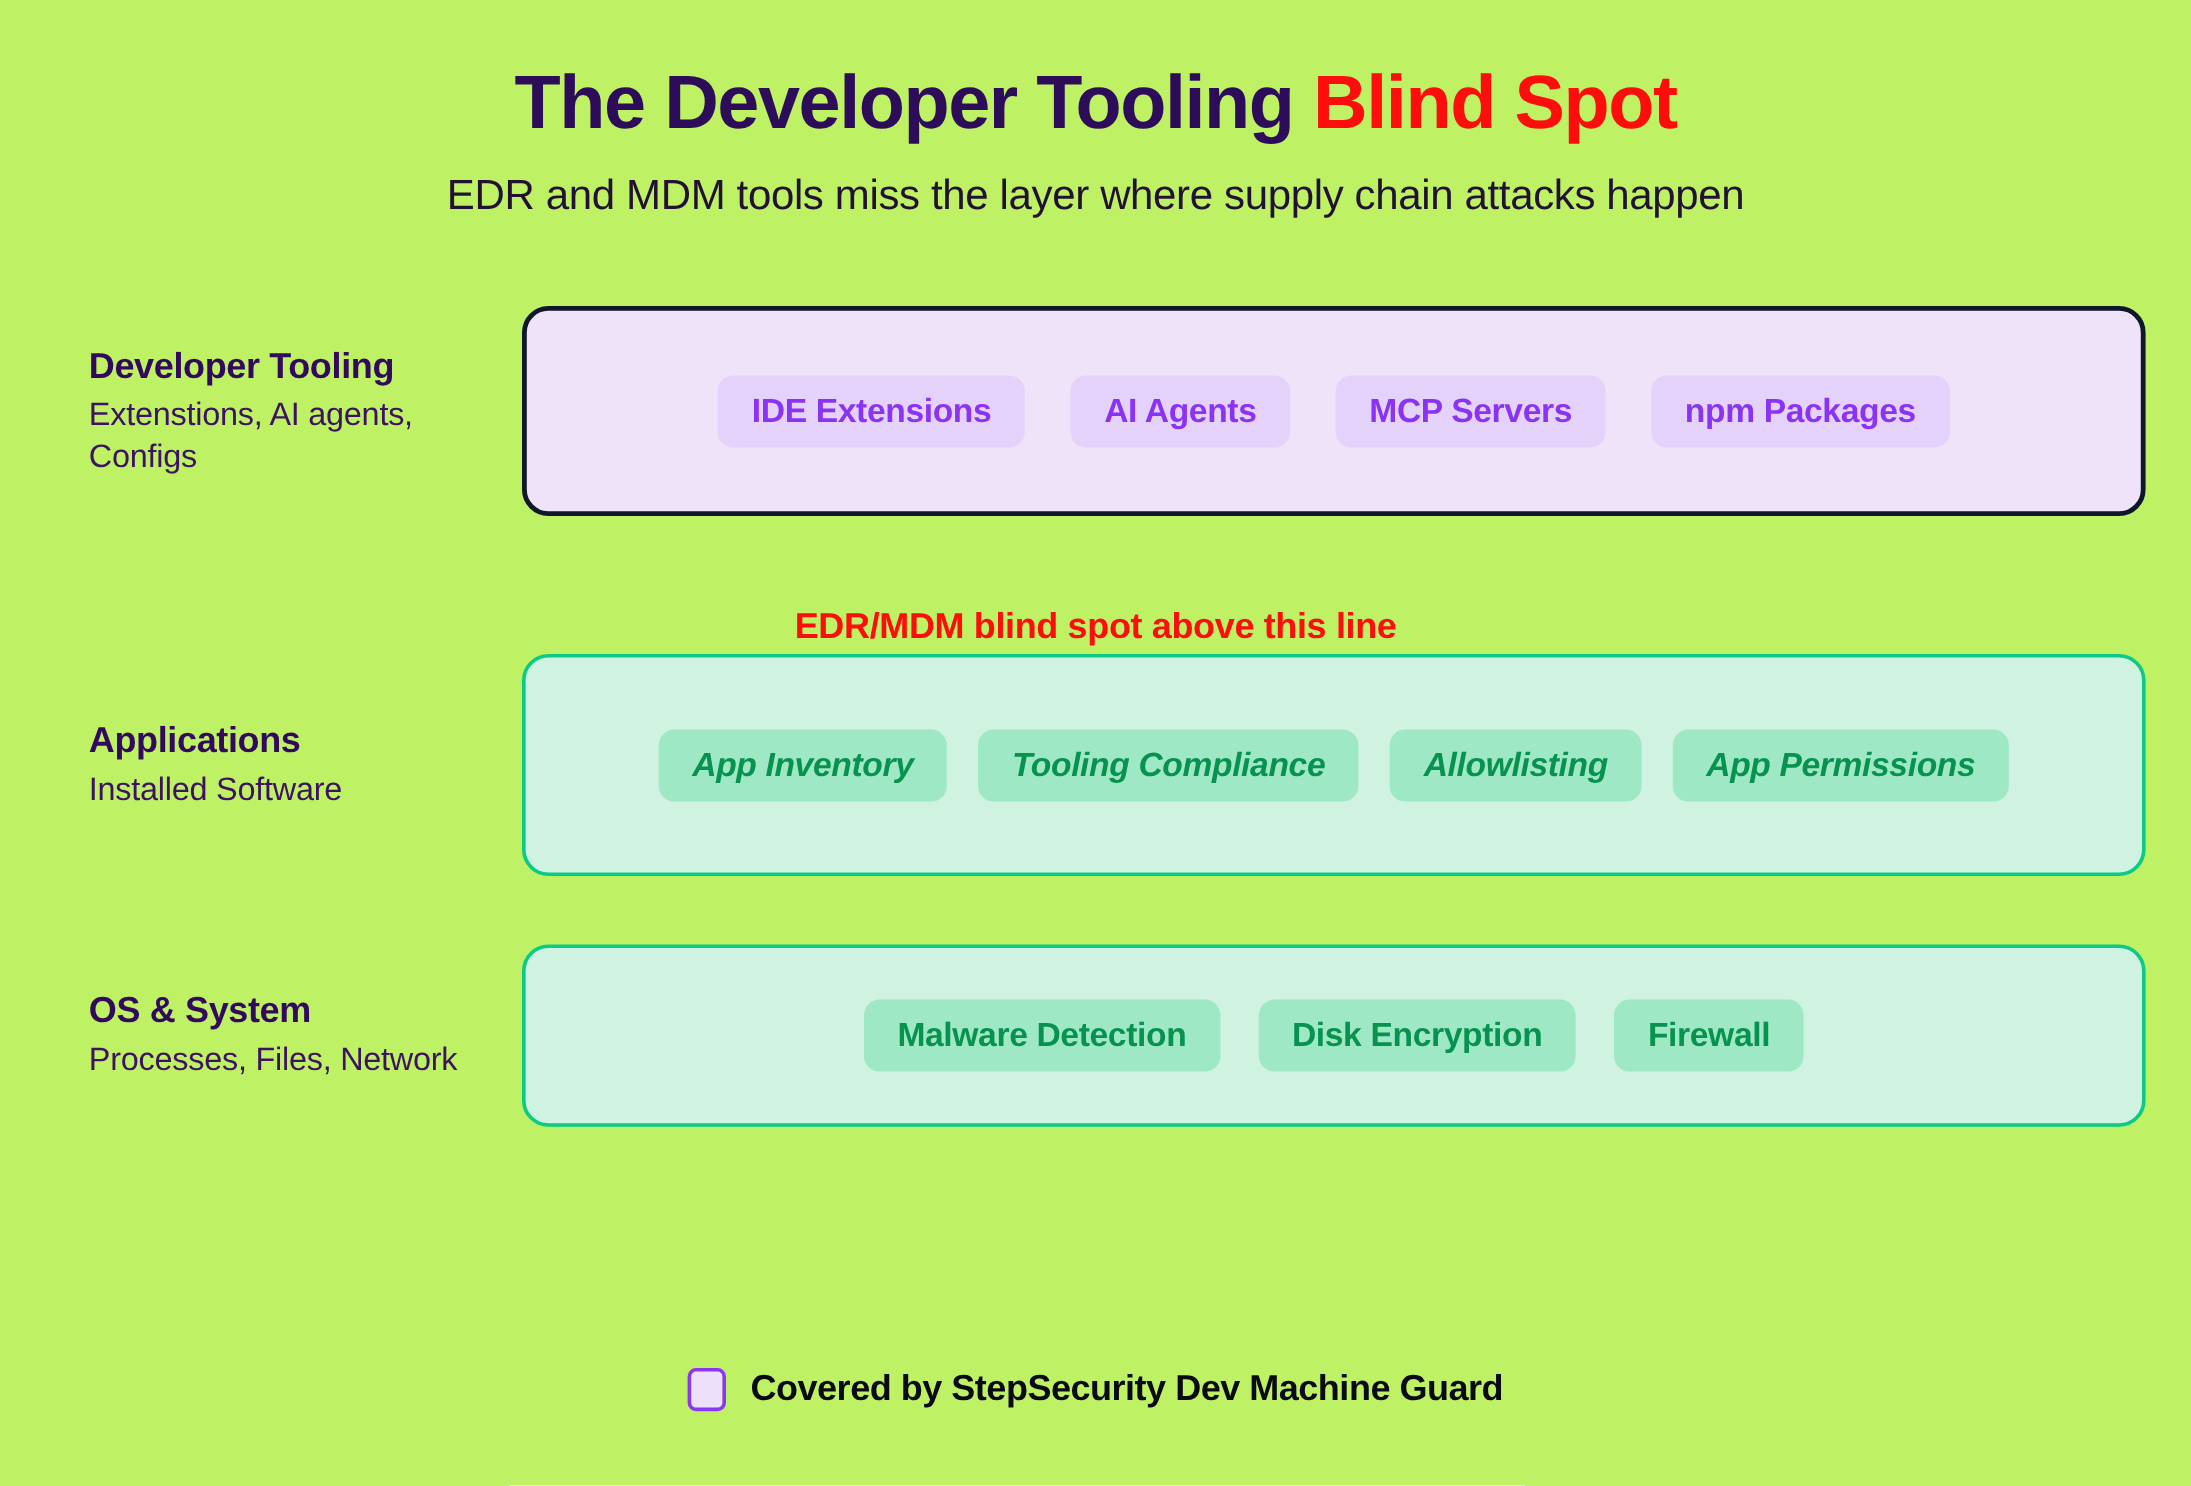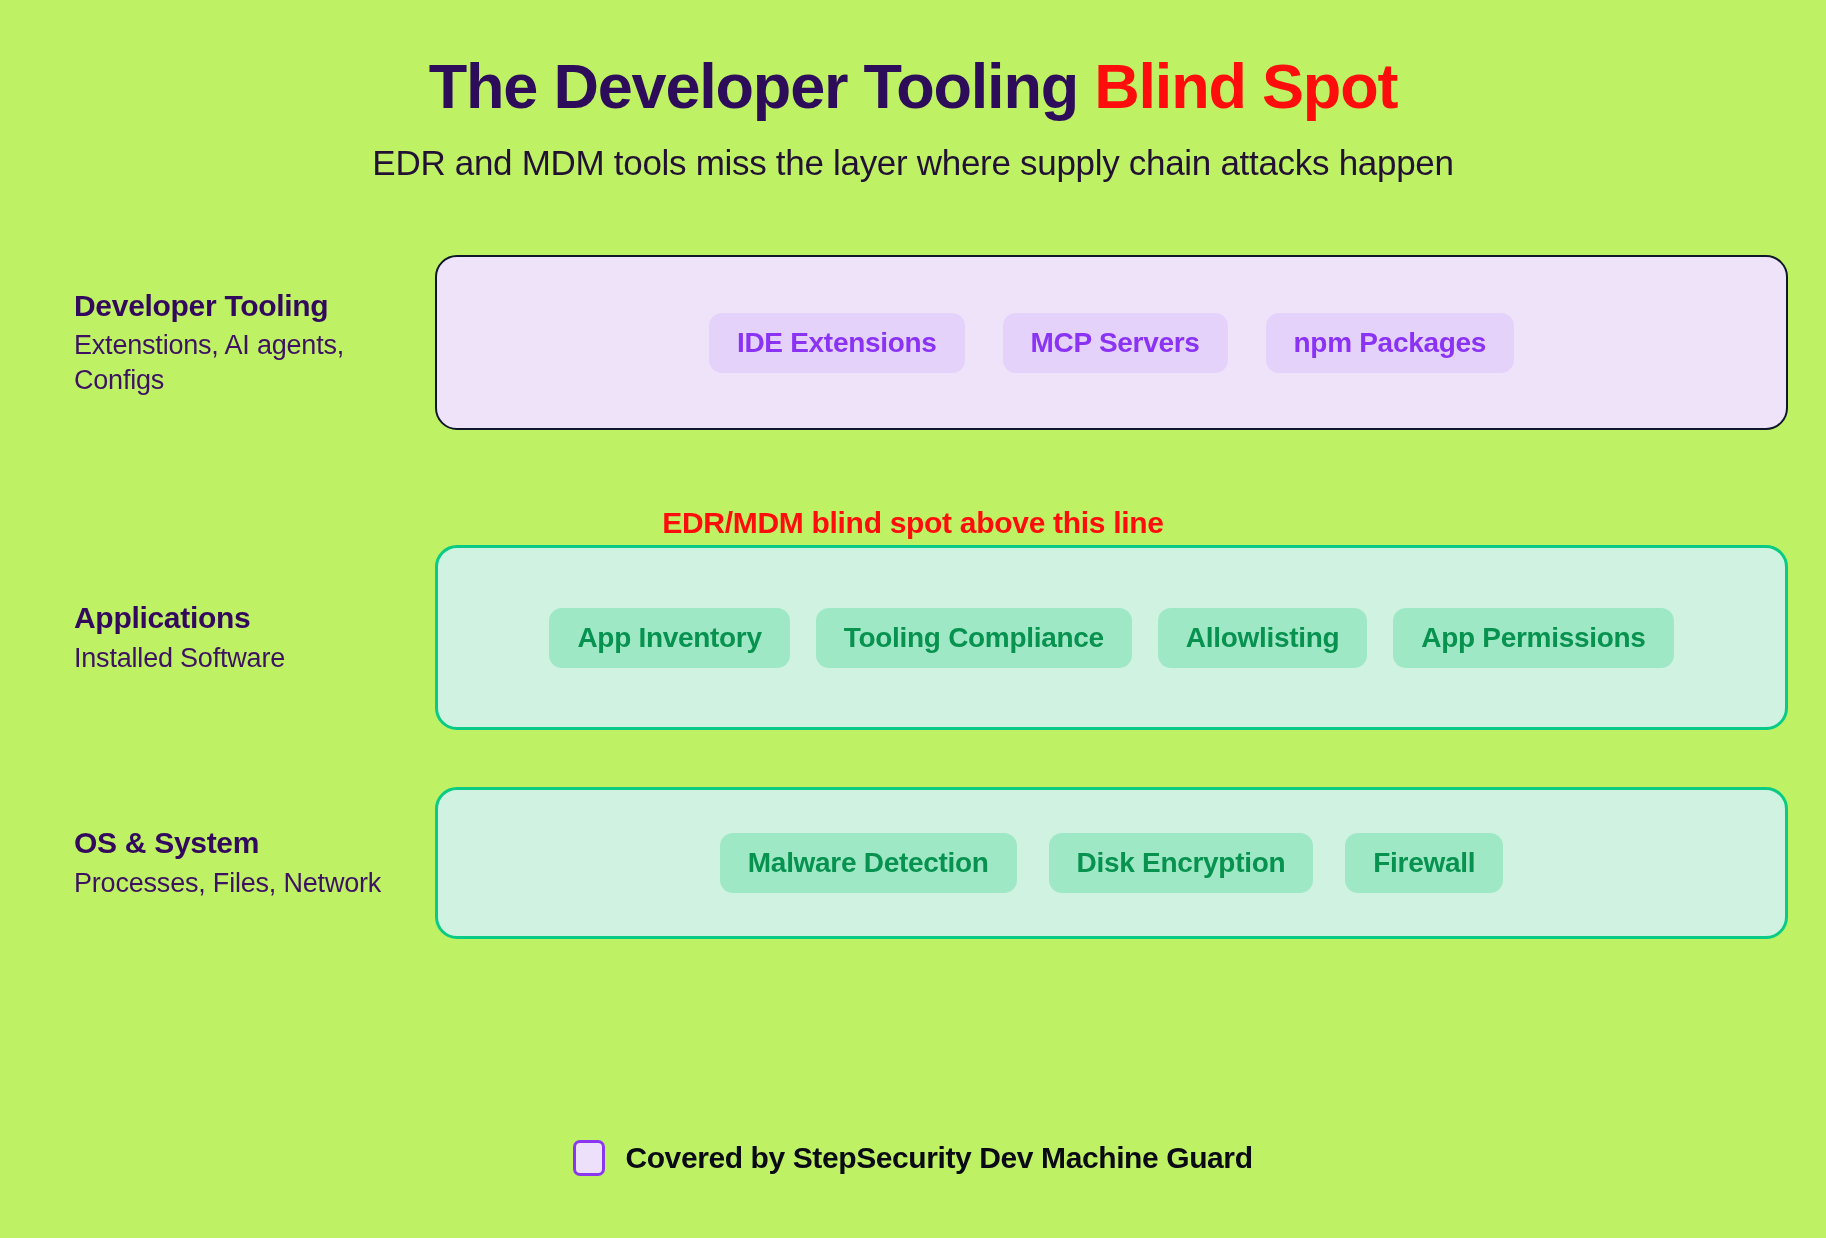--- a/index.html
+++ b/index.html
@@ -84,21 +84,21 @@
     margin-right: 38px;
     border-radius: 22px;
     display: flex;
     align-items: center;
     justify-content: center;
     gap: 38px;
   }
 
   .layer-box.purple {
     background: #EFE3FA;
-    border: 2px solid #0f172a;
+    border: 4px solid #0f172a;
   }
   .layer-box.green {
     background: #CFF2E1;
     border: 3px solid #0ACB85;
   }
 
   .chip {
     border-radius: 13px;
     padding: 14px 28px;
     font-size: 28px;
@@ -190,31 +190,32 @@
 
   <div class="layers">
 
     <div class="layer-row" style="top:0px;height:175px;">
       <div class="layer-label">
         <div class="layer-label-title">Developer Tooling</div>
         <div class="layer-label-sub">Extenstions, AI agents, Configs</div>
       </div>
       <div class="layer-box purple" style="height:175px;">
         <span class="chip purple">IDE Extensions</span>
+        <span class="chip purple">AI Agents</span>
         <span class="chip purple">MCP Servers</span>
         <span class="chip purple">npm Packages</span>
       </div>
     </div>
 
     <div class="layer-row" style="top:290px;height:185px;">
       <div class="layer-label">
         <div class="layer-label-title">Applications</div>
         <div class="layer-label-sub">Installed Software</div>
       </div>
-      <div class="layer-box green" style="height:185px;gap:26px;">
+      <div class="layer-box green" style="height:185px;gap:26px;font-style:italic;">
         <span class="chip green">App Inventory</span>
         <span class="chip green">Tooling Compliance</span>
         <span class="chip green">Allowlisting</span>
         <span class="chip green">App Permissions</span>
       </div>
     </div>
 
     <div class="layer-row" style="top:515px;height:185px;">
       <div class="layer-label">
         <div class="layer-label-title">OS &amp; System</div>

